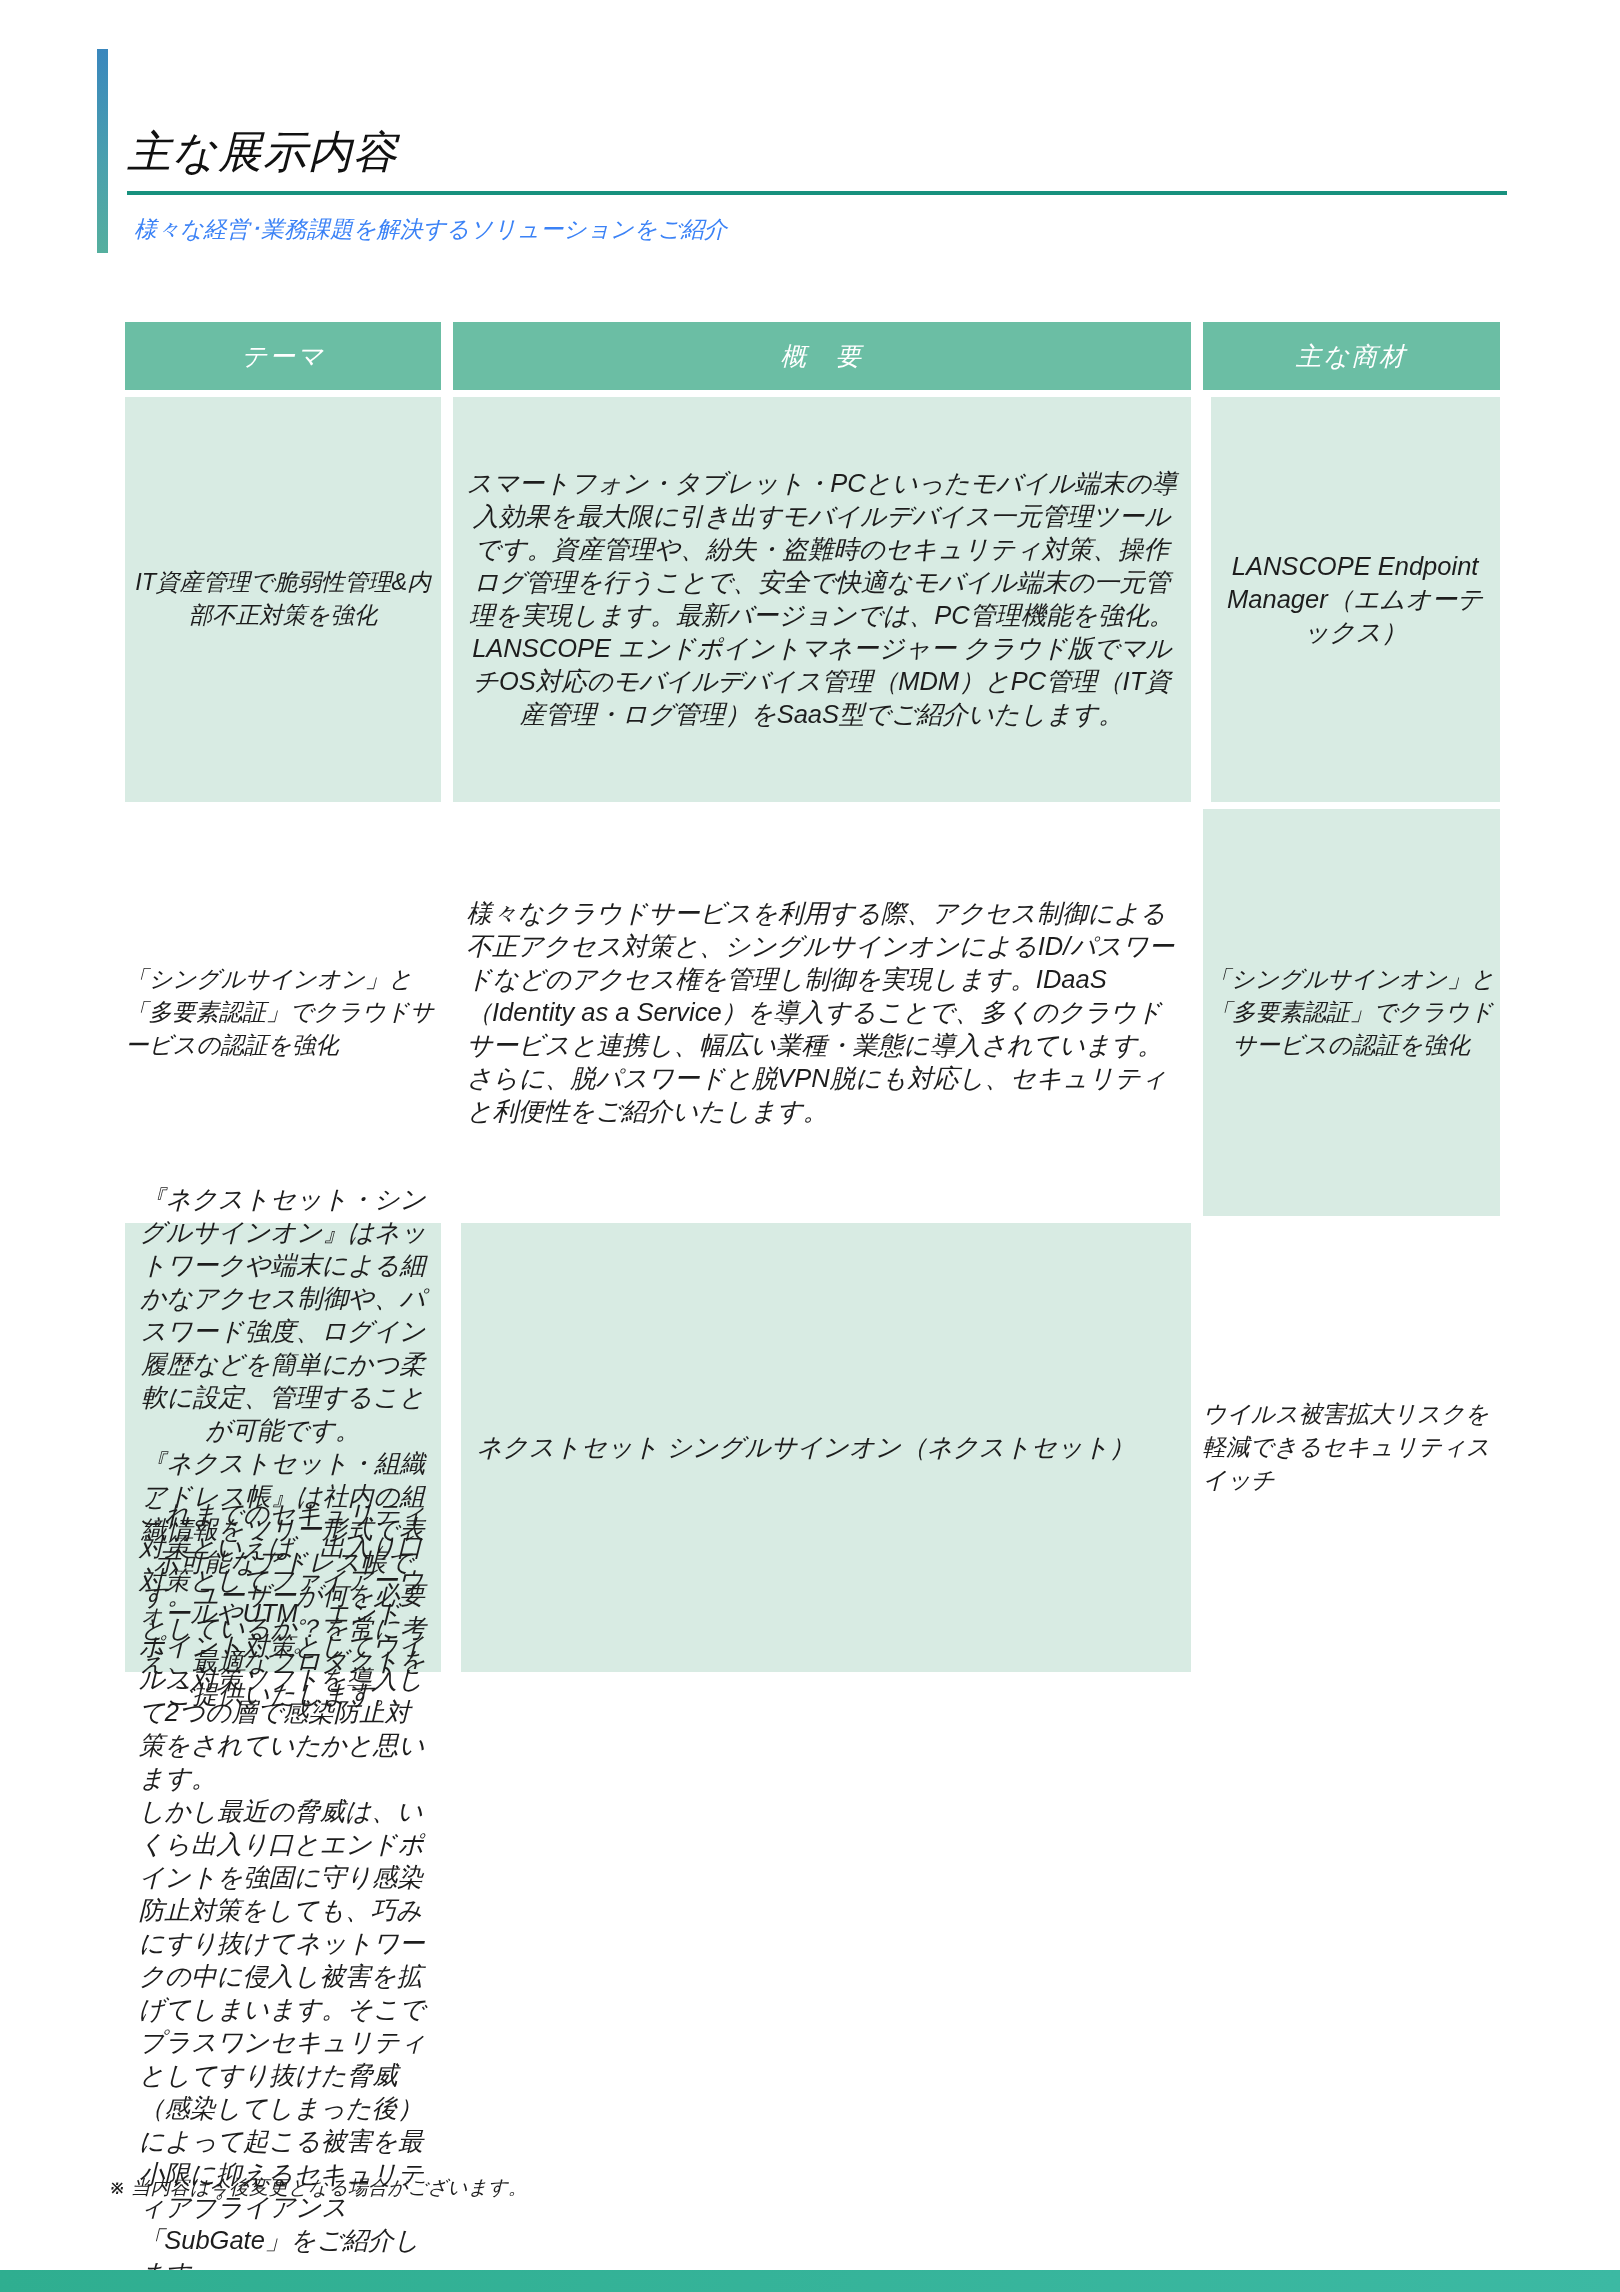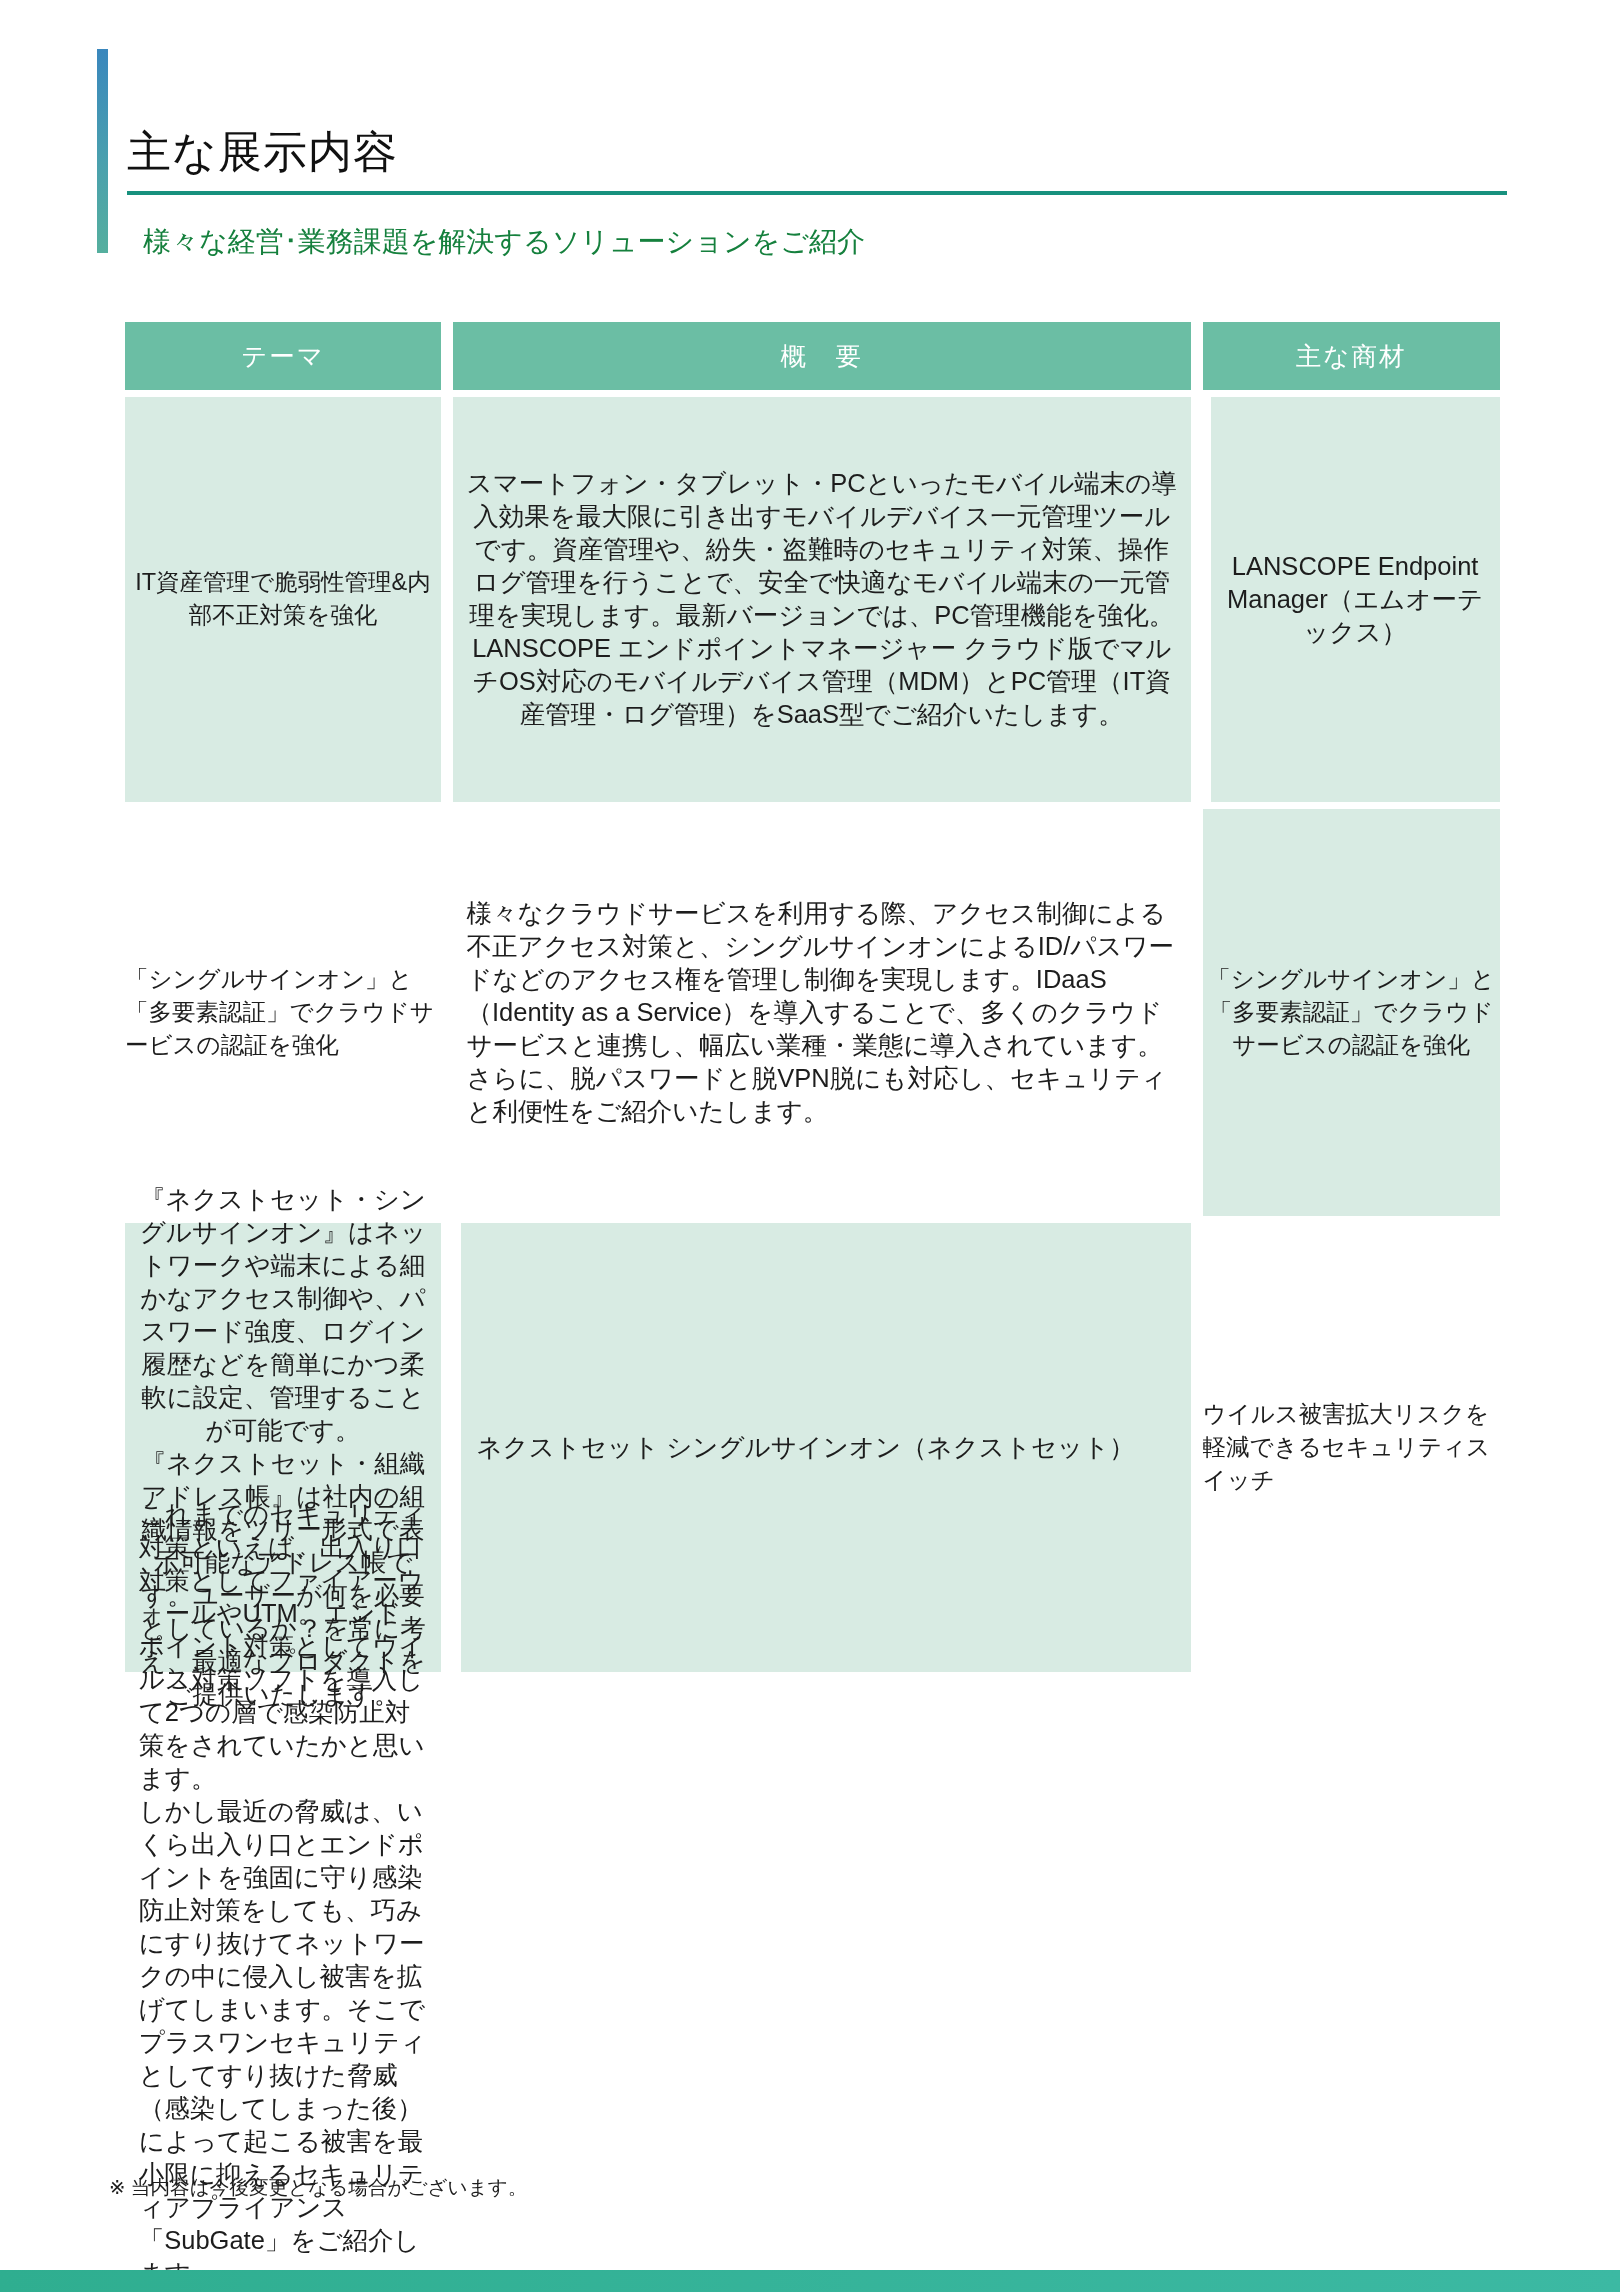--- a/index.html
+++ b/index.html
@@ -1,37 +1,37 @@
 <!DOCTYPE html>
 <html lang="ja"><head>
 <meta charset="utf-8">
 <style>
   html,body{margin:0;padding:0;}
   body{
     width:1620px;height:2293px;background:#ffffff;
     font-family:"Liberation Sans","DejaVu Sans",sans-serif;
     color:#1d1d1d;
   }
-  .page{position:relative;width:1620px;height:2293px;overflow:hidden;background:#fff;}
+  .page{position:relative;width:1620px;height:2293px;overflow:hidden;background:#fff;font-style:italic;}
 
   .accent-bar{
     position:absolute;left:97px;top:49px;width:10.8px;height:204px;
     background:linear-gradient(180deg,#3A87BD 0%,#4AA0AE 55%,#55AF9E 100%);
   }
   .page-title{
     position:absolute;left:127px;top:123px;margin:0;
     font-size:44px;font-weight:400;color:#111;letter-spacing:1px;white-space:nowrap;
   }
   .title-rule{
     position:absolute;left:127px;top:191px;width:1380px;height:3.9px;
     background:#18917E;
   }
   .page-subtitle{
-    position:absolute;left:127px;top:207px;margin:16px;
-    font-size:28px;color:#15803d;white-space:nowrap;
+    position:absolute;left:127px;top:207px;margin:7px;
+    font-size:23px;color:#3b82f6;white-space:nowrap;
   }
 
   .grid{
     position:absolute;left:125px;top:286px;
     display:grid;
     grid-template-columns:316px 738px 297px;
     grid-template-rows:104px 405px 407px 449px 431px;
     column-gap:11.8px;row-gap:6.9px;
   }
   .cell{display:flex;align-items:center;box-sizing:border-box;}

